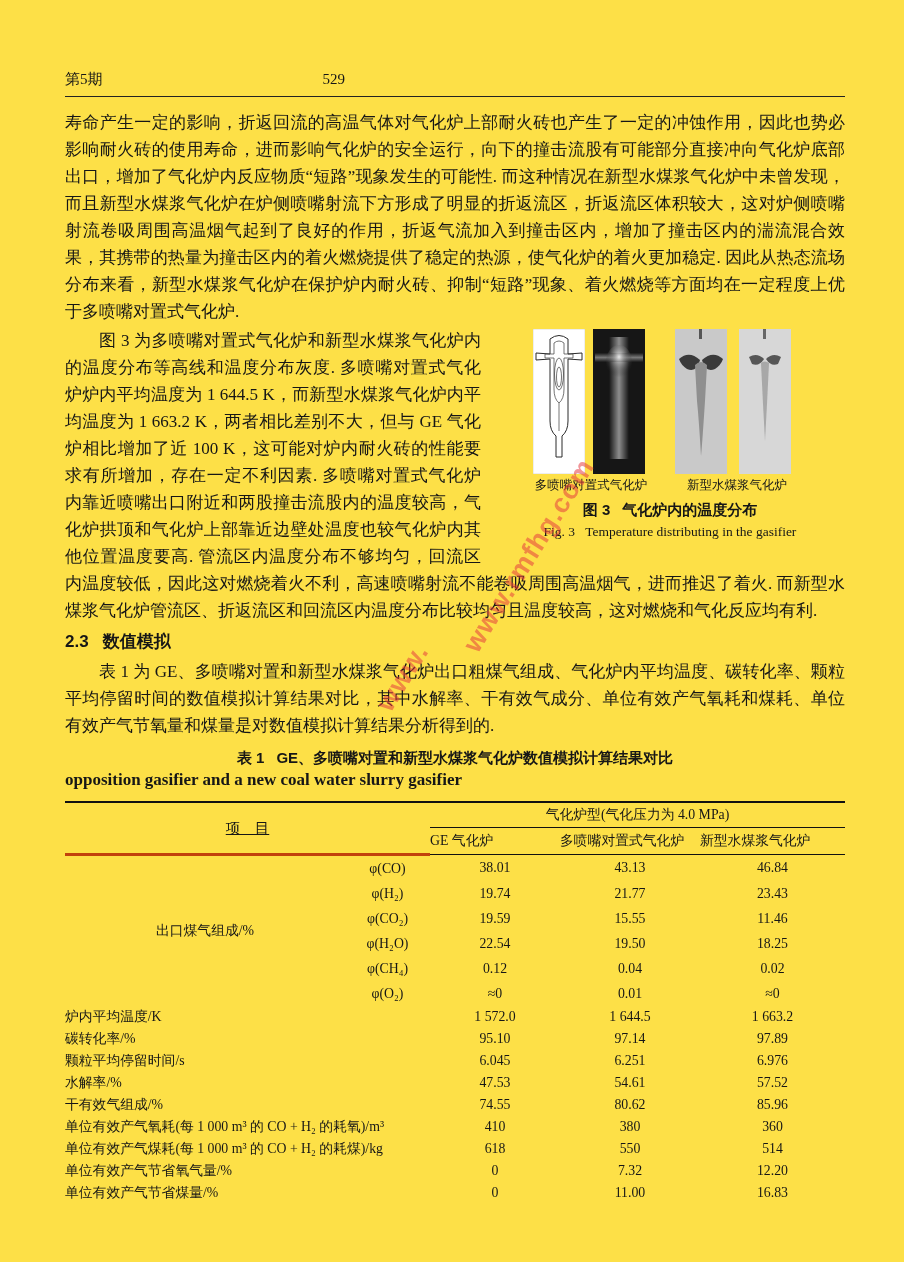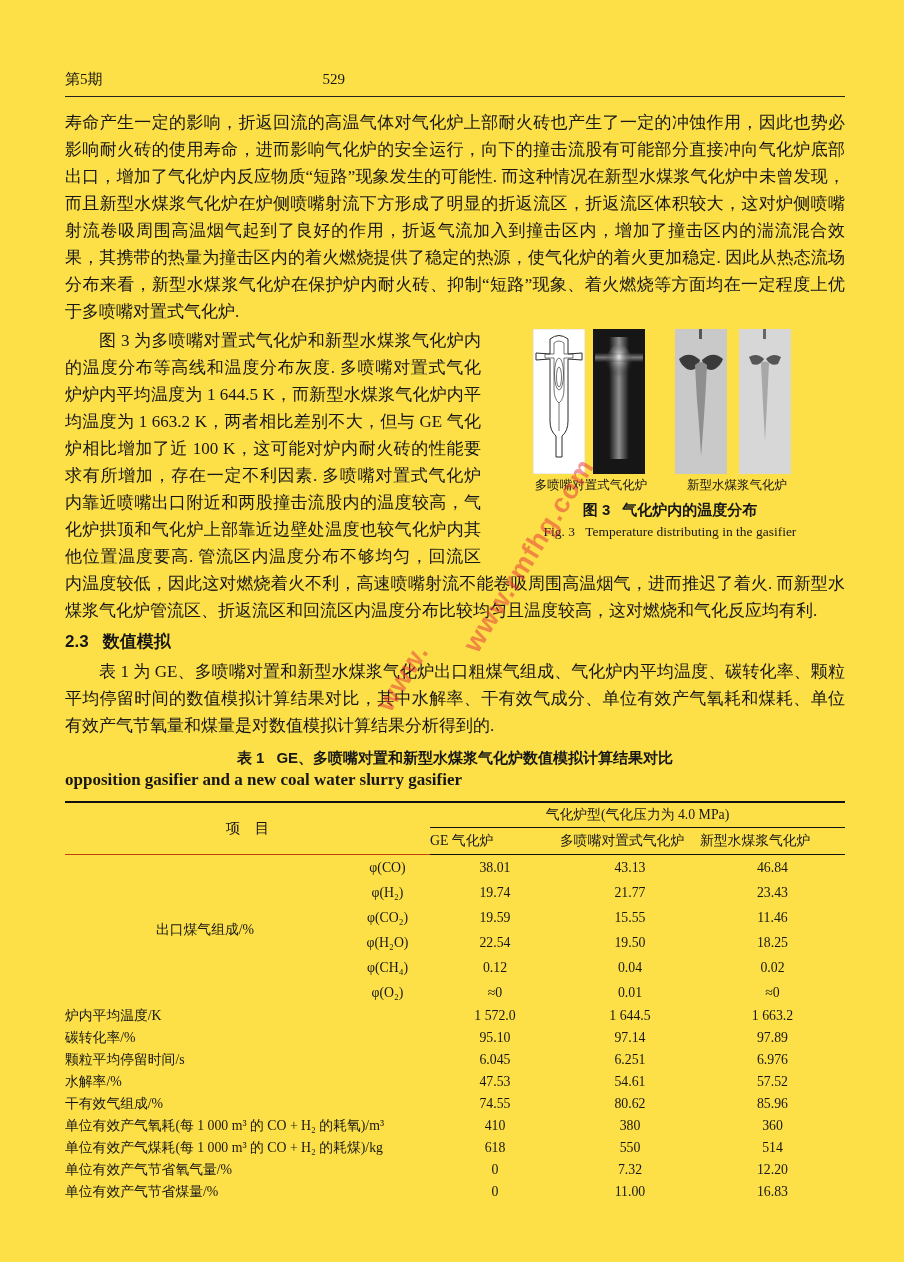--- a/index.html
+++ b/index.html
@@ -73,21 +73,21 @@
   
   table.dtable {
     width:780px; margin-top:9px;
     border-collapse:collapse;
     border-top:2px solid #111;
     font-size:13.8px;
   }
   table.dtable th, table.dtable td { padding:0; font-weight:normal; vertical-align:middle; }
   tr.h1 th { height:24px; }
   tr.h2 th { height:26px; border-bottom:1px solid #111; }
-  th.item-h { text-align:center; border-bottom:1px solid #c2410c; font-size:14.5px; }
+  th.item-h { text-align:center; border-bottom:3px solid #c2410c; font-size:14.5px;text-decoration:underline; }
   th.span-h { text-align:center; border-bottom:1px solid #111;margin-top:16px; }
   th.col-h { text-align:left; }
   tr.gas td { height:25px; }
   tr.drow td { height:22px; }
   td.group { text-align:center; }
   td.phi { text-align:center; white-space:nowrap; }
   td.val { text-align:center; white-space:nowrap; }
   td.rlabel { text-align:left; padding-left:4px; white-space:nowrap;margin-top:23px; }
 
   

